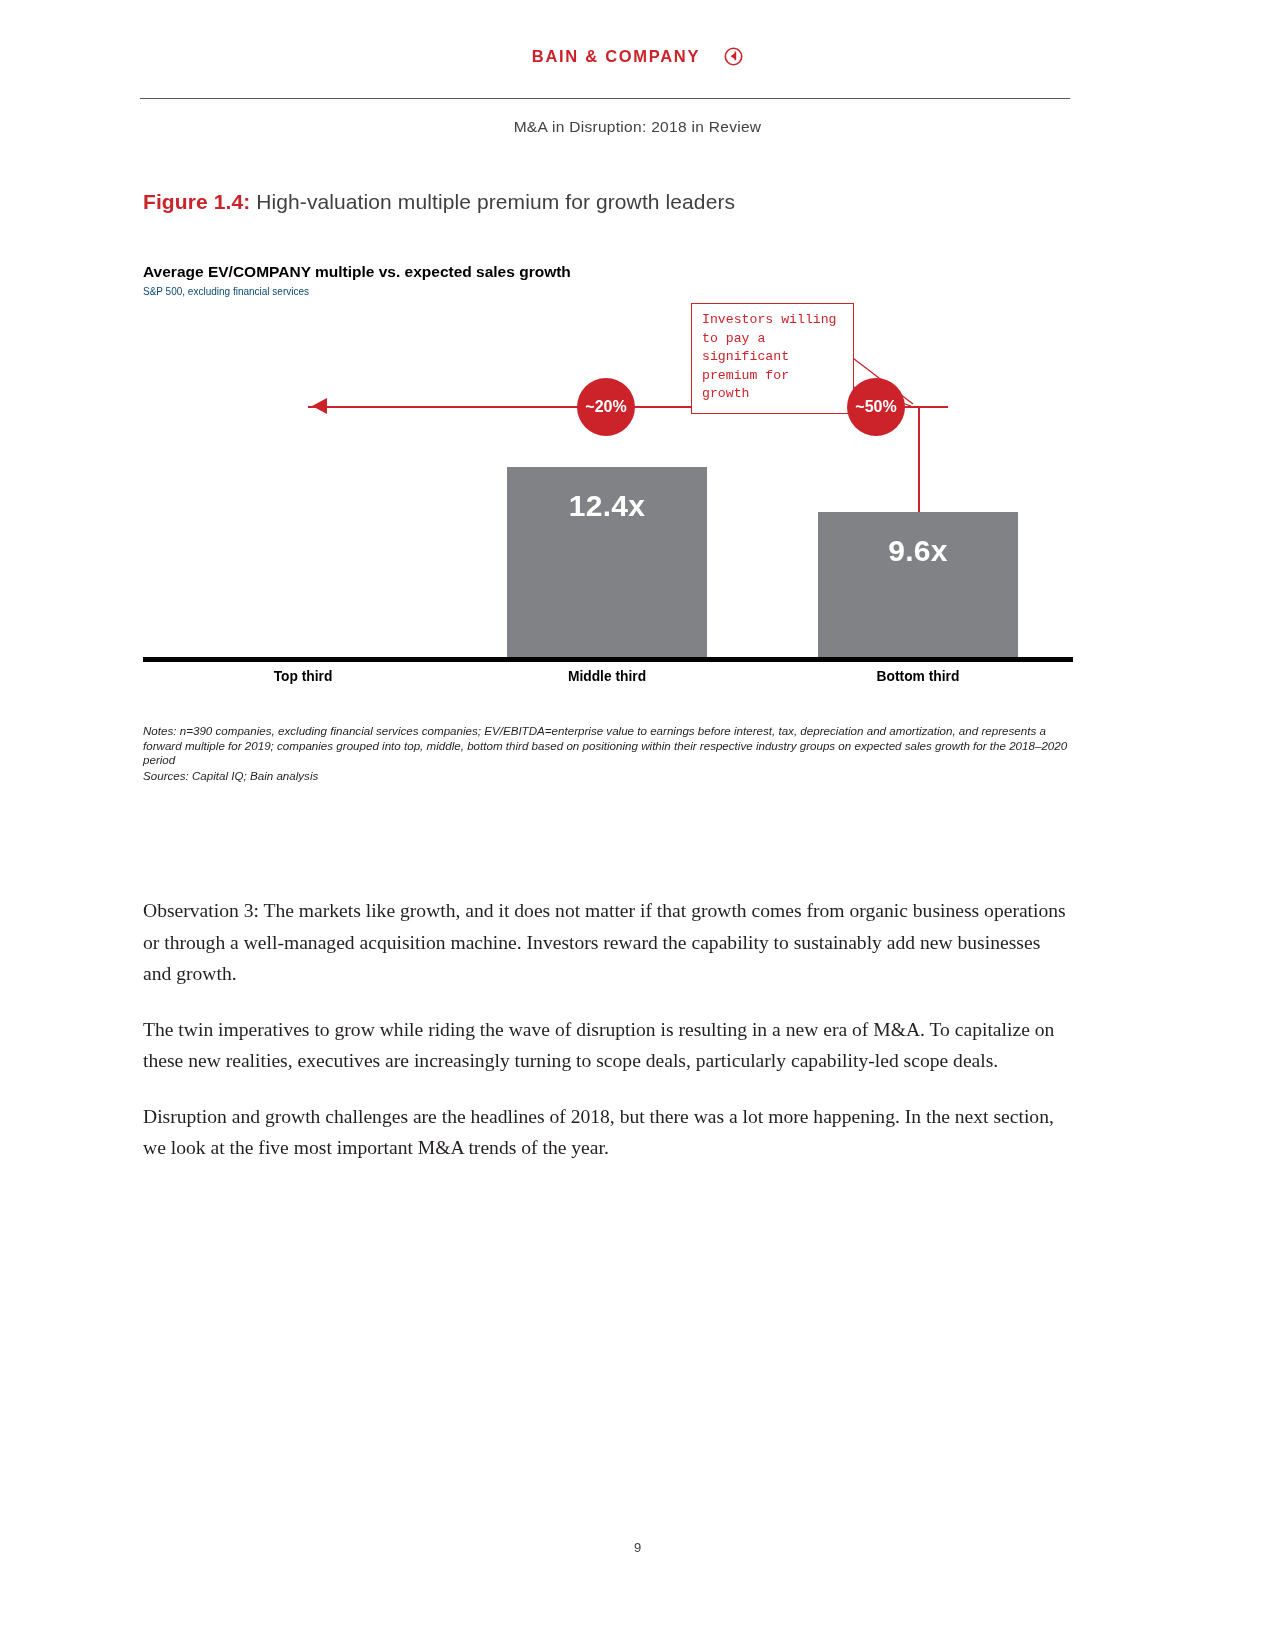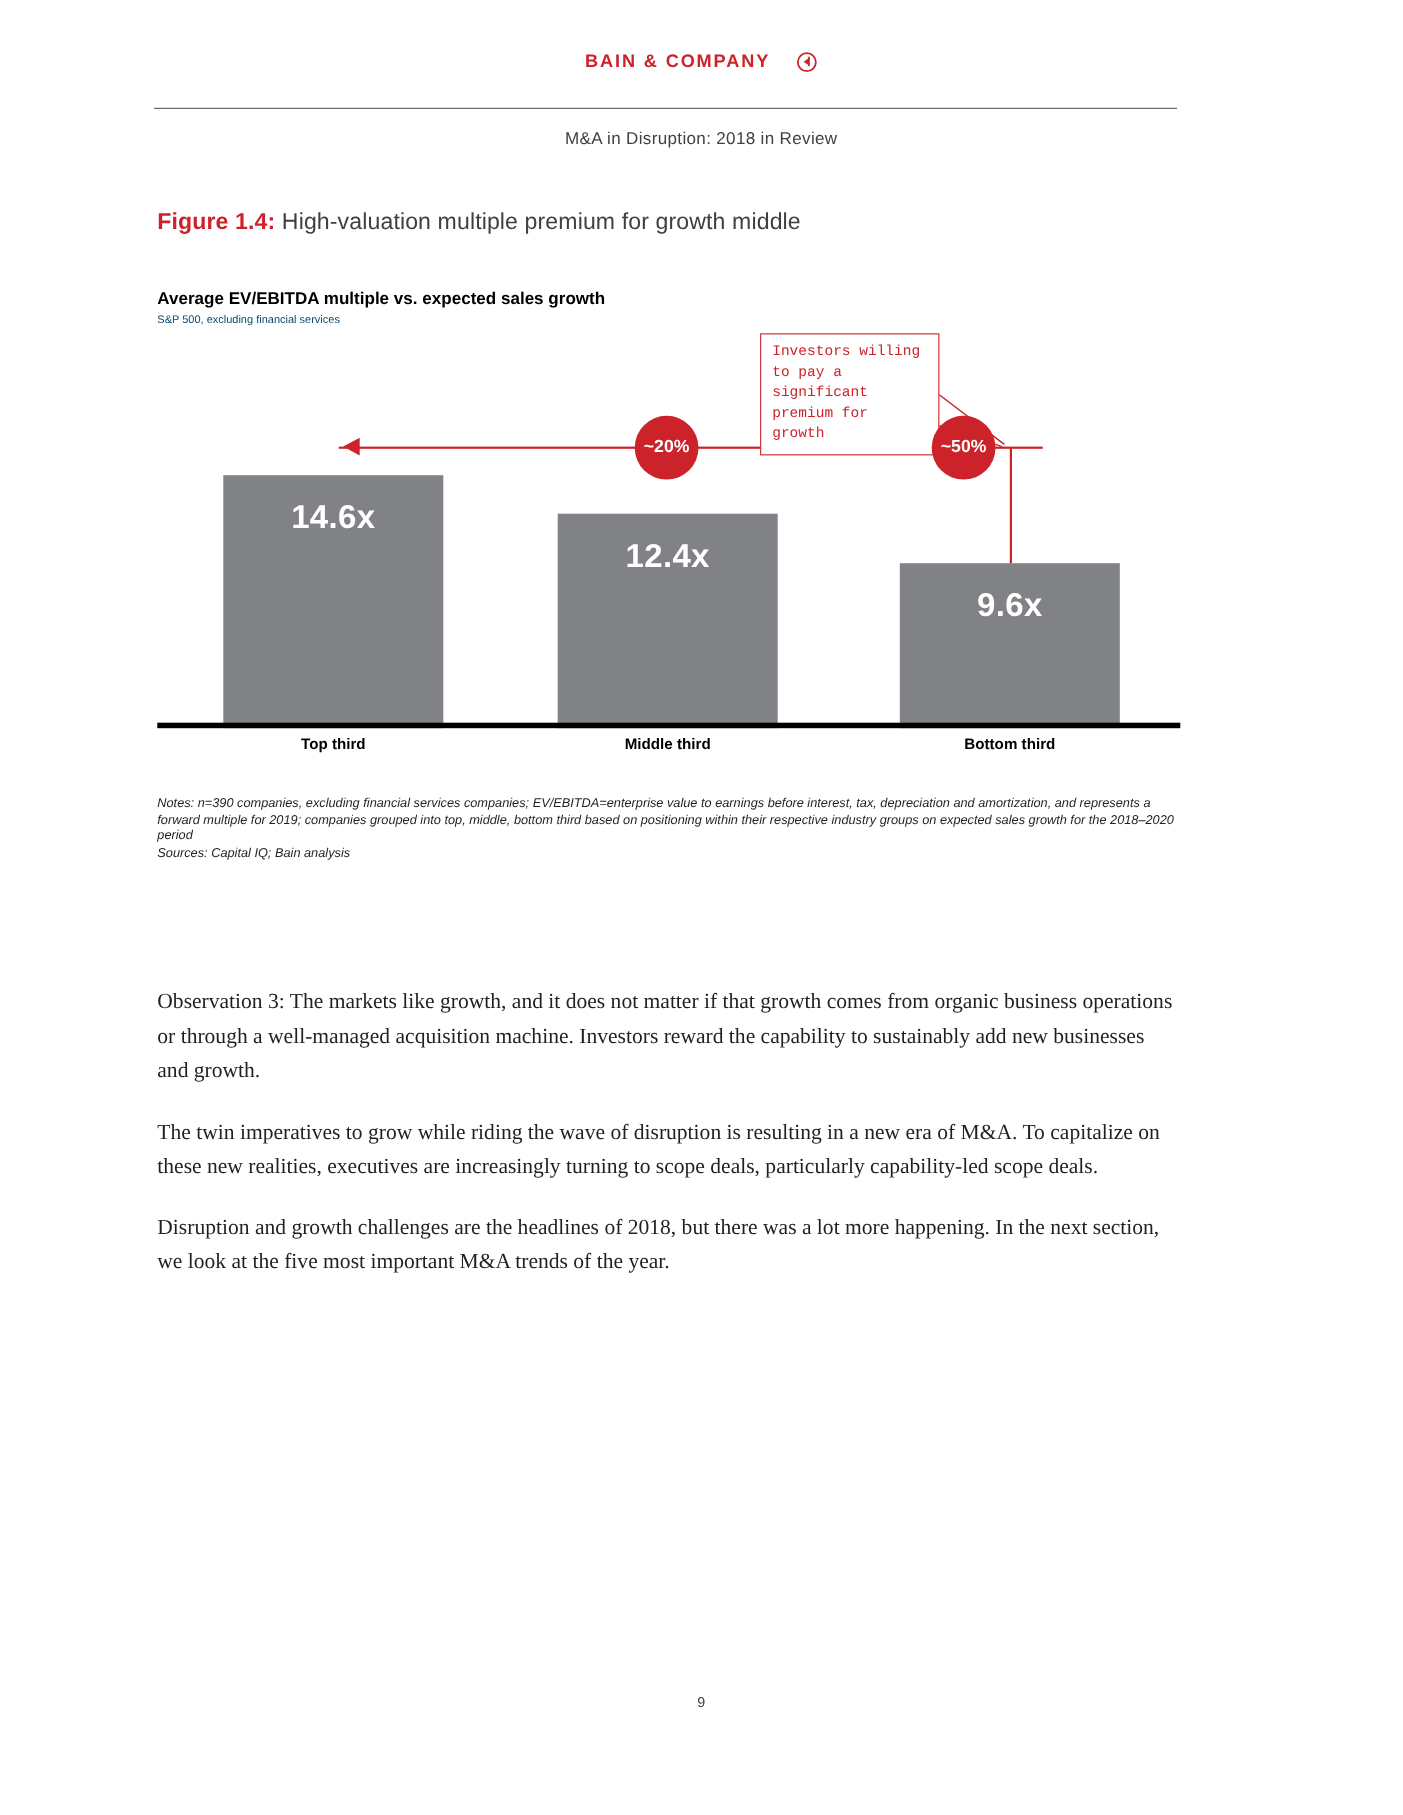--- a/index.html
+++ b/index.html
@@ -254,32 +254,29 @@
     </span>
   </span>
 </div>
 
 <div class="rule"></div>
 
 <div class="running-head">M&amp;A in Disruption: 2018 in Review</div>
 
 <div class="figure-title">
   <span class="figno">Figure 1.4:</span>
-  <span>High-valuation multiple premium for growth middle</span>
-</div>
-
-<div class="chart-title">Average EV/EBITDA multiple vs. expected sales growth</div>
+  <span>High-valuation multiple premium for growth leaders</span>
+</div>
+
+<div class="chart-title">Average EV/COMPANY multiple vs. expected sales growth</div>
 <div class="chart-subtitle">S&amp;P 500, excluding financial services</div>
 
 <div class="chart-area">
 
   <div class="plot">
-    <div class="bar" style="left:60px; width:200px; height:230px;">
-      <span class="bar-label">14.6x</span>
-    </div>
     <div class="bar" style="left:364px; width:200px; height:195px;">
       <span class="bar-label">12.4x</span>
     </div>
     <div class="bar" style="left:675px; width:200px; height:150px;">
       <span class="bar-label">9.6x</span>
     </div>
   </div>
 
   <div class="baseline"></div>
 

